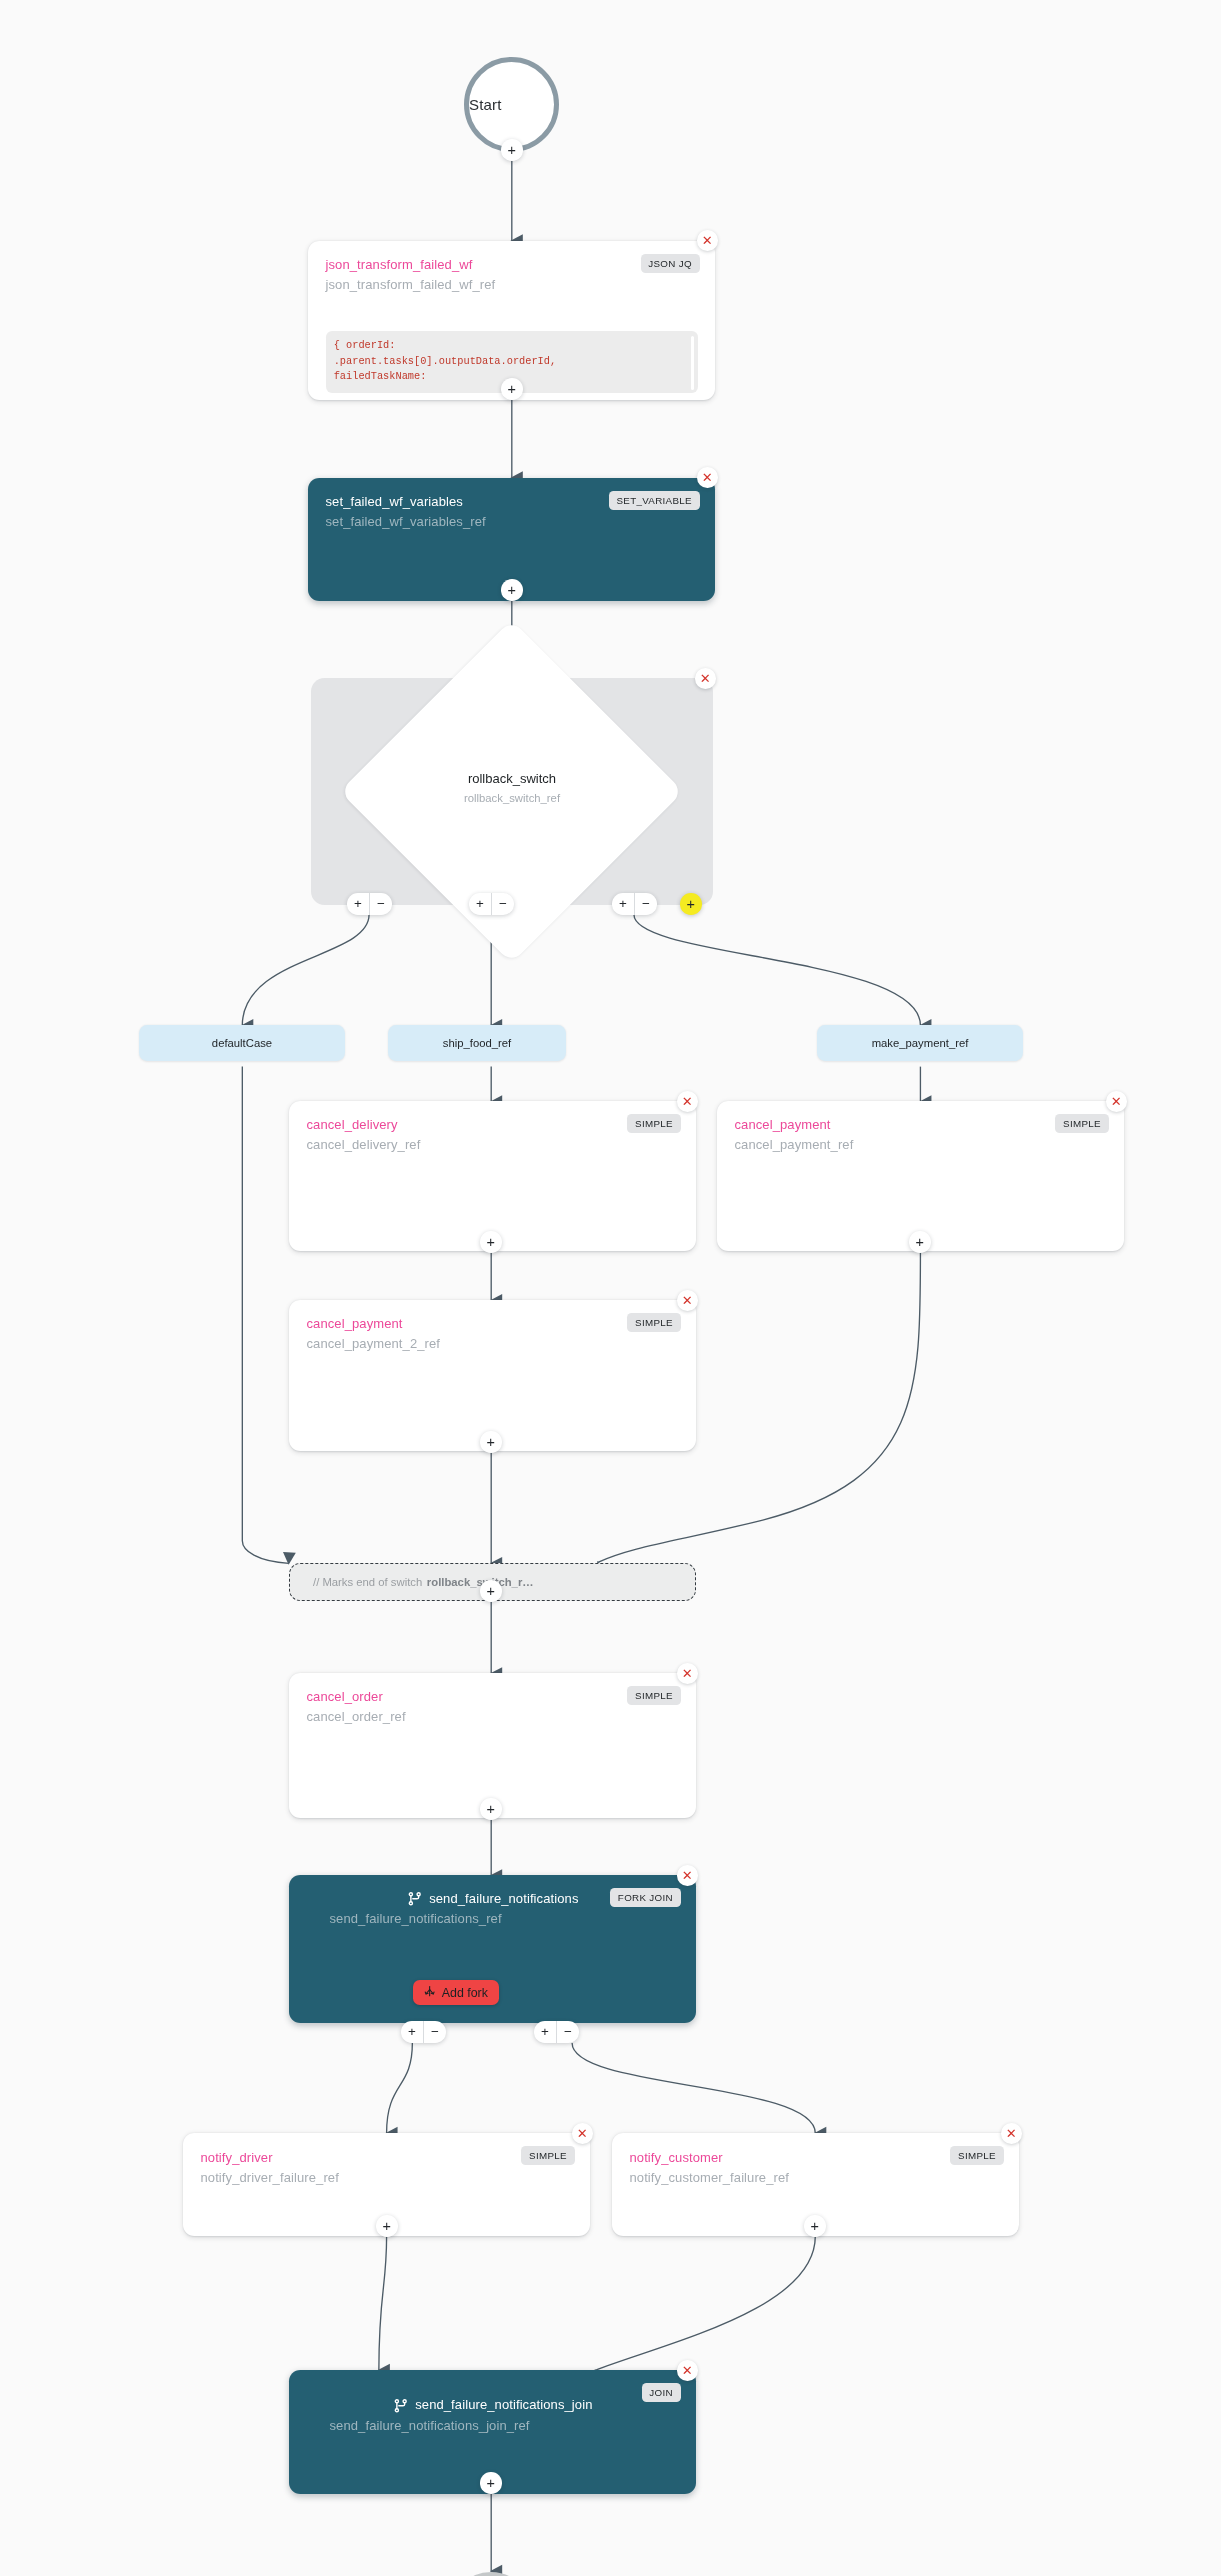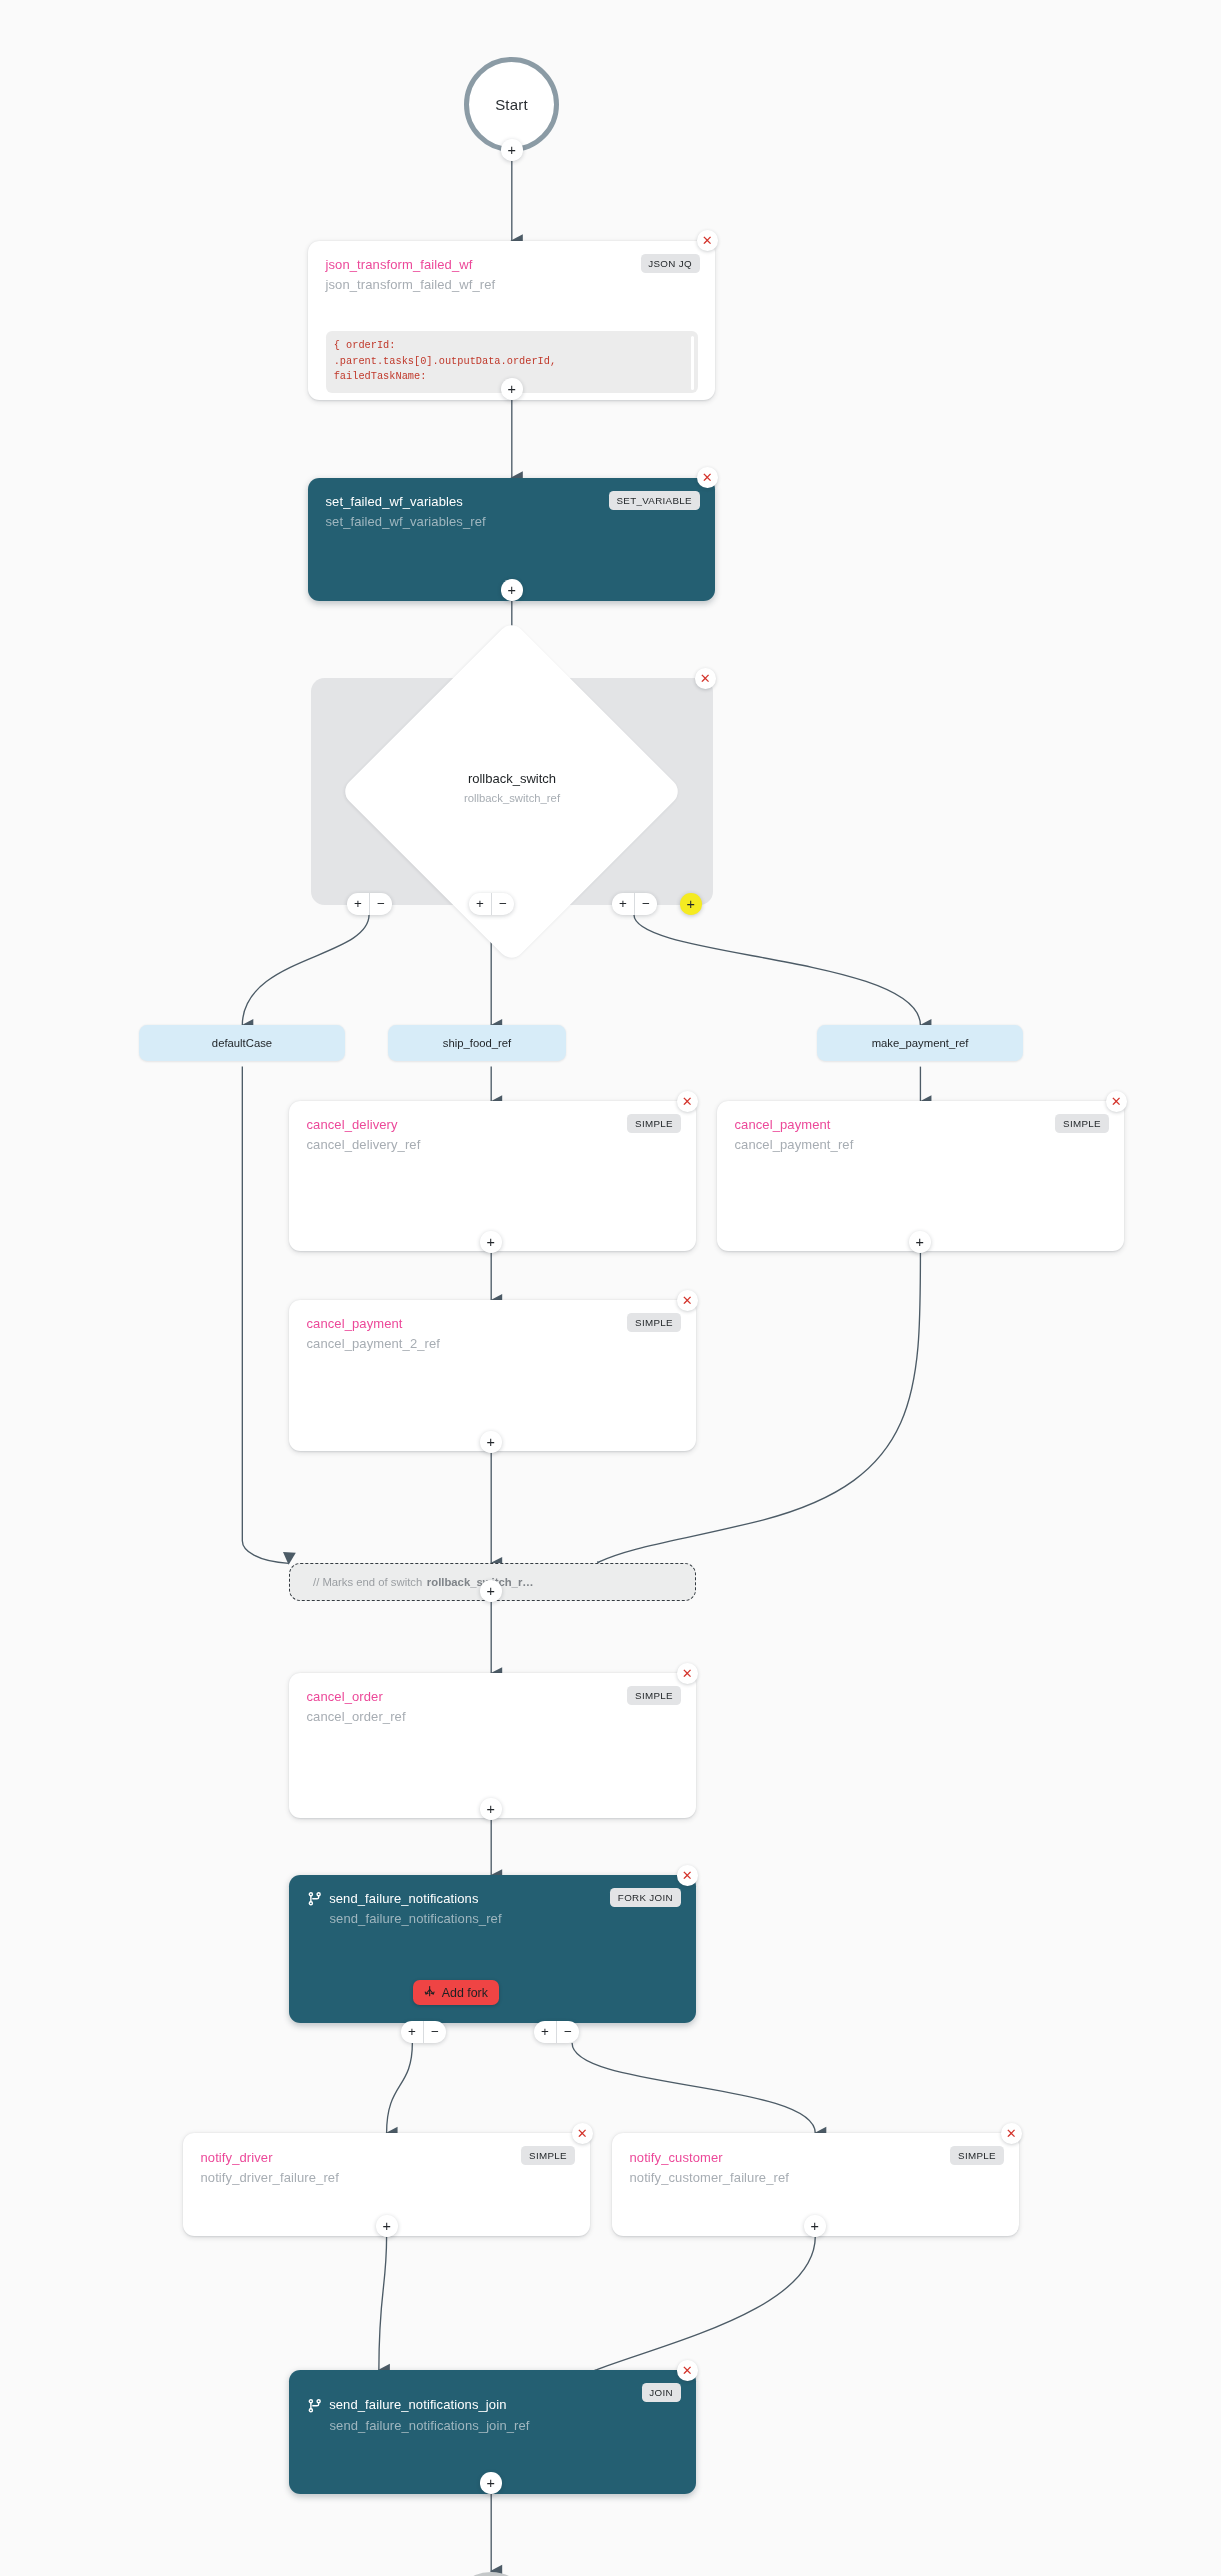--- a/index.html
+++ b/index.html
@@ -11,21 +11,21 @@
     background-position:2.1px 3.1px;
     font-family:"Liberation Sans", sans-serif;
     -webkit-font-smoothing:antialiased;
   }
   #canvas{position:absolute;left:0;top:0;width:1222px;height:2783px;}
   svg.edges{position:absolute;left:0;top:0;width:1222px;height:2783px;pointer-events:none;}
 
   
   .terminal{
     position:absolute;border-radius:50%;
-    display:flex;align-items:center;justify-content:center;
+    display:flex;align-items:center;
     background:#ffffff;box-sizing:border-box;
   }
   .terminal .tlabel{font-size:15px;color:#2b2f33;letter-spacing:0.2px;}
   .start-node{border:5.7px solid #8b9ba5;}
   .end-node{border:5.7px solid #c4c8c9;}
 
   
   .node{
     position:absolute;box-sizing:border-box;border-radius:11.3px;
     background:#ffffff;
@@ -36,21 +36,21 @@
   .node .body{position:relative;padding:15.5px 17.5px 11.3px 17.5px;height:100%;box-sizing:border-box;}
   .node .title{
     font-size:13px;color:#ec4899;letter-spacing:0.1px;line-height:1.25;
     margin:0 0 4.6px 0;white-space:nowrap;
   }
   .node.teal .title{color:#ffffff;}
   .node .subtitle{
     font-size:13px;color:#a7adb3;letter-spacing:0.1px;line-height:1.2;white-space:nowrap;
   }
   .node.teal .subtitle{color:#9fb6bf;}
-  .node .title-row{display:flex;align-items:flex-start;}
+  .node .title-row{display:flex;align-items:flex-start;justify-content:center;}
   .node .fork-icon{margin-right:7.2px;margin-top:0.5px;flex:0 0 auto;}
 
   
   .badge{
     position:absolute;top:13.4px;right:15.5px;
     background:#e3e4e6;color:#25292c;
     font-size:9.8px;letter-spacing:0.3px;
     padding:4.6px 7.7px;border-radius:4.6px;line-height:1;
     font-family:"Liberation Sans", sans-serif;white-space:nowrap;
   }

